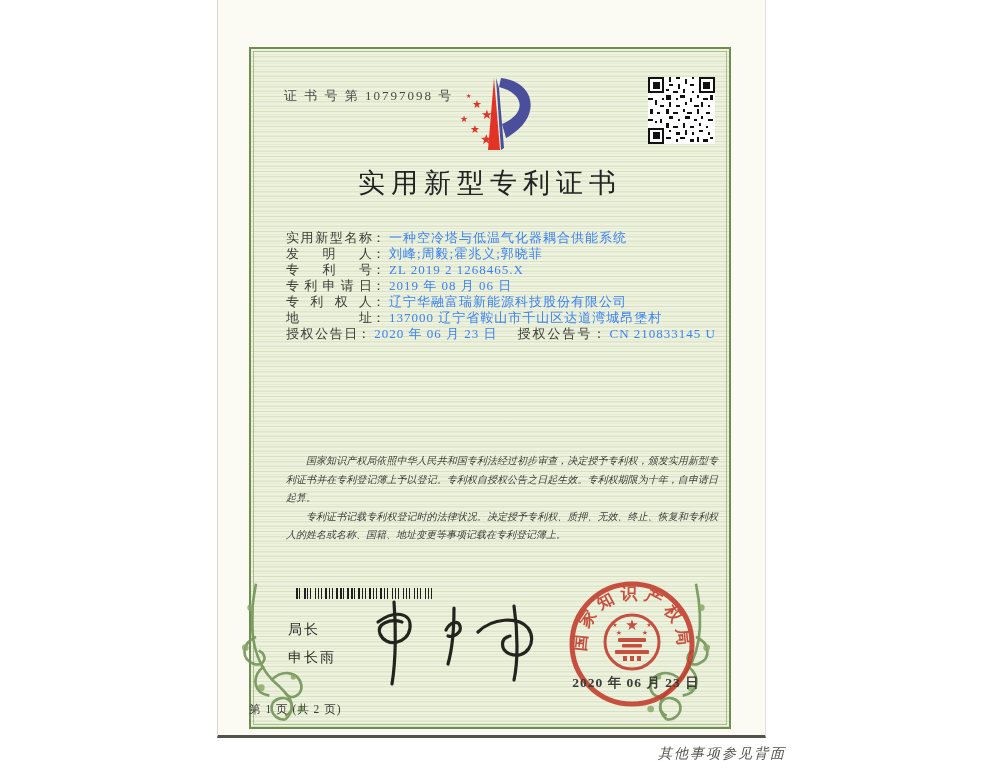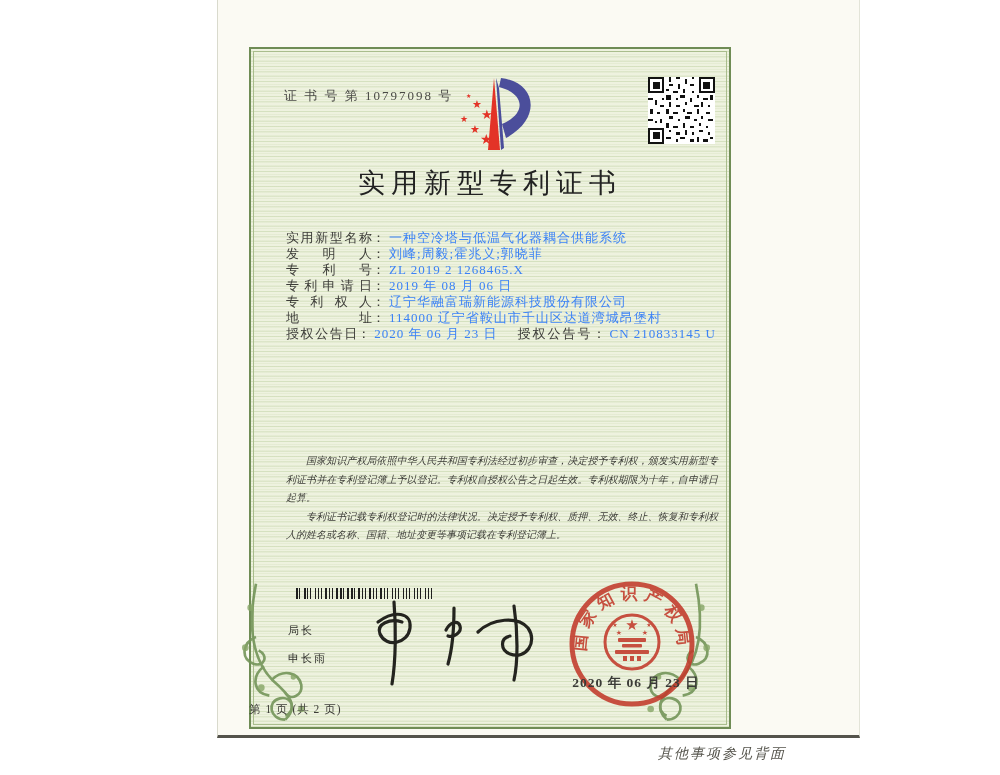--- a/index.html
+++ b/index.html
@@ -2,21 +2,21 @@
 <html><head>
 <meta charset="utf-8">
 <style>
   html,body{margin:0;padding:0;}
   body{
     width:1000px;height:775px;position:relative;background:#ffffff;
     font-family:"Liberation Serif","DejaVu Serif",serif;color:#3a3a3a;
     overflow:hidden;
   }
   .paper{
-    position:absolute;left:217px;top:0;width:643px;height:738px;
+    position:absolute;left:217px;top:0;width:549px;height:738px;
     background:#fbfaf3;
     border-left:1px solid #d9dacd;border-right:1px solid #e3e4d8;
     border-bottom:3px solid #54534b;
     box-sizing:border-box;
   }
   .frame{
     position:absolute;left:31px;top:47px;width:482px;height:682px;
     border:2px solid #6f8c55;box-sizing:border-box;
     background-color:#eef2df;
     background-image:
@@ -44,21 +44,21 @@
     text-align:justify;
   }
   .paragraphs p{margin:0;text-indent:2em;}
   .barcode{
     position:absolute;left:78px;top:588px;width:137px;height:11px;
     background:repeating-linear-gradient(90deg,
       #1f1f1f 0px,#1f1f1f 1.5px, rgba(0,0,0,0) 1.5px, rgba(0,0,0,0) 3px,
       #1f1f1f 3px,#1f1f1f 4px, rgba(0,0,0,0) 4px, rgba(0,0,0,0) 7.5px,
       #1f1f1f 7.5px,#1f1f1f 9.5px, rgba(0,0,0,0) 9.5px, rgba(0,0,0,0) 11px);
   }
-  .signer{position:absolute;left:70px;top:616px;font-size:11px;line-height:28px;color:#2e2e2a;letter-spacing:2px;}
+  .signer{position:absolute;left:70px;top:616px;font-size:14px;line-height:28px;color:#2e2e2a;letter-spacing:2px;}
   .signature{position:absolute;left:132px;top:592px;width:200px;height:100px;}
   .seal{position:absolute;left:348px;top:578px;width:132px;height:132px;}
   .seal-date{
     position:absolute;left:318px;top:674px;width:200px;text-align:center;
     font-size:13.5px;letter-spacing:1px;color:#3a3a36;font-weight:bold;
   }
   .page-info{position:absolute;left:31px;width:482px;top:702px;text-align:left;font-size:11.5px;color:#3d3d38;letter-spacing:1px;}
   .footer-note{
     position:absolute;left:217px;top:745px;width:569px;text-align:right;
     font-size:14px;font-style:italic;color:#55544c;letter-spacing:2px;
@@ -232,21 +232,21 @@
       <span class="field-value">2019 年 08 月 06 日</span>
     </div>
     <div class="field-row">
       <span class="field-label">专利权人</span>
         <span class="colon">：</span>
       <span class="field-value">辽宁华融富瑞新能源科技股份有限公司</span>
     </div>
     <div class="field-row">
       <span class="field-label">地址</span>
         <span class="colon">：</span>
-      <span class="field-value">114000 辽宁省鞍山市千山区达道湾城昂堡村</span>
+      <span class="field-value">137000 辽宁省鞍山市千山区达道湾城昂堡村</span>
     </div>
     <div class="field-row">
       <span class="field-label">授权公告日</span>
         <span class="colon">：</span>
       <span class="field-value">2020 年 06 月 23 日</span>
       <span class="grant-group2">
         <span class="field-label">授权公告号</span>
           <span class="colon">：</span>
         <span class="field-value">CN 210833145 U</span>
       </span>

